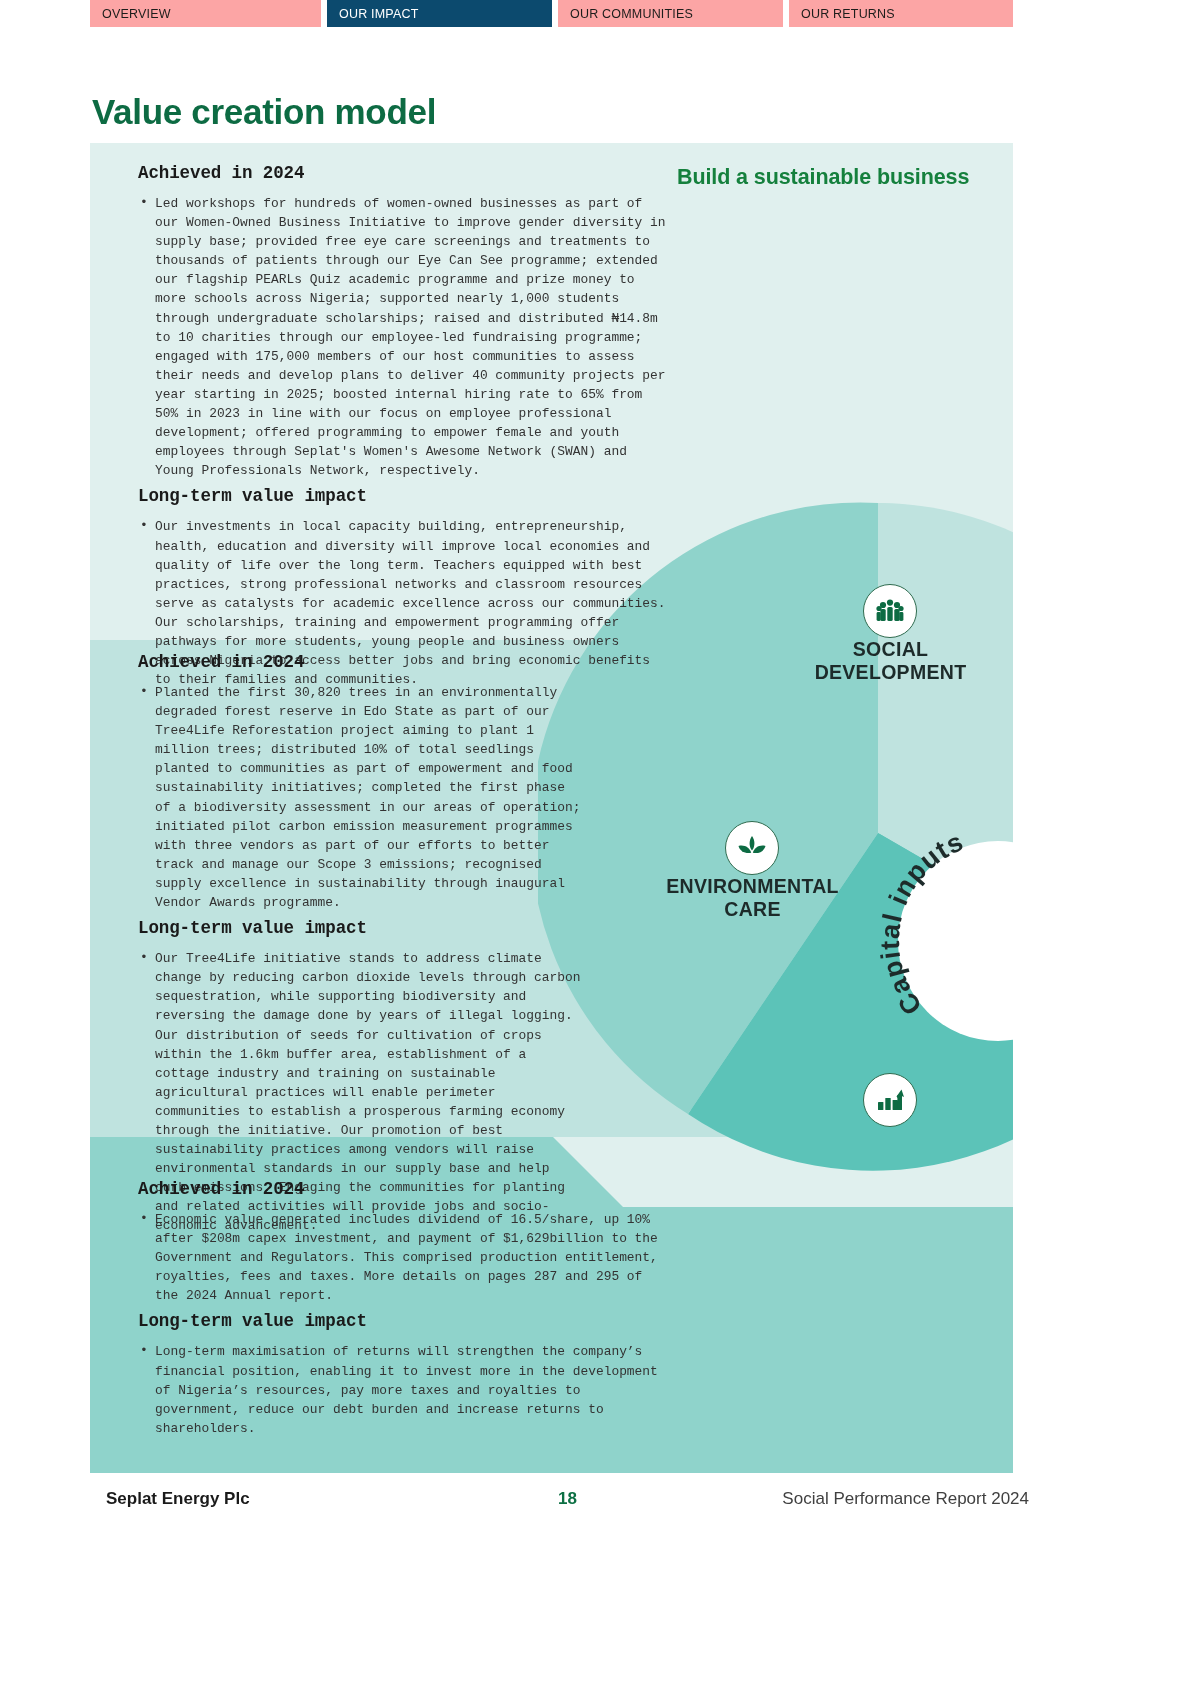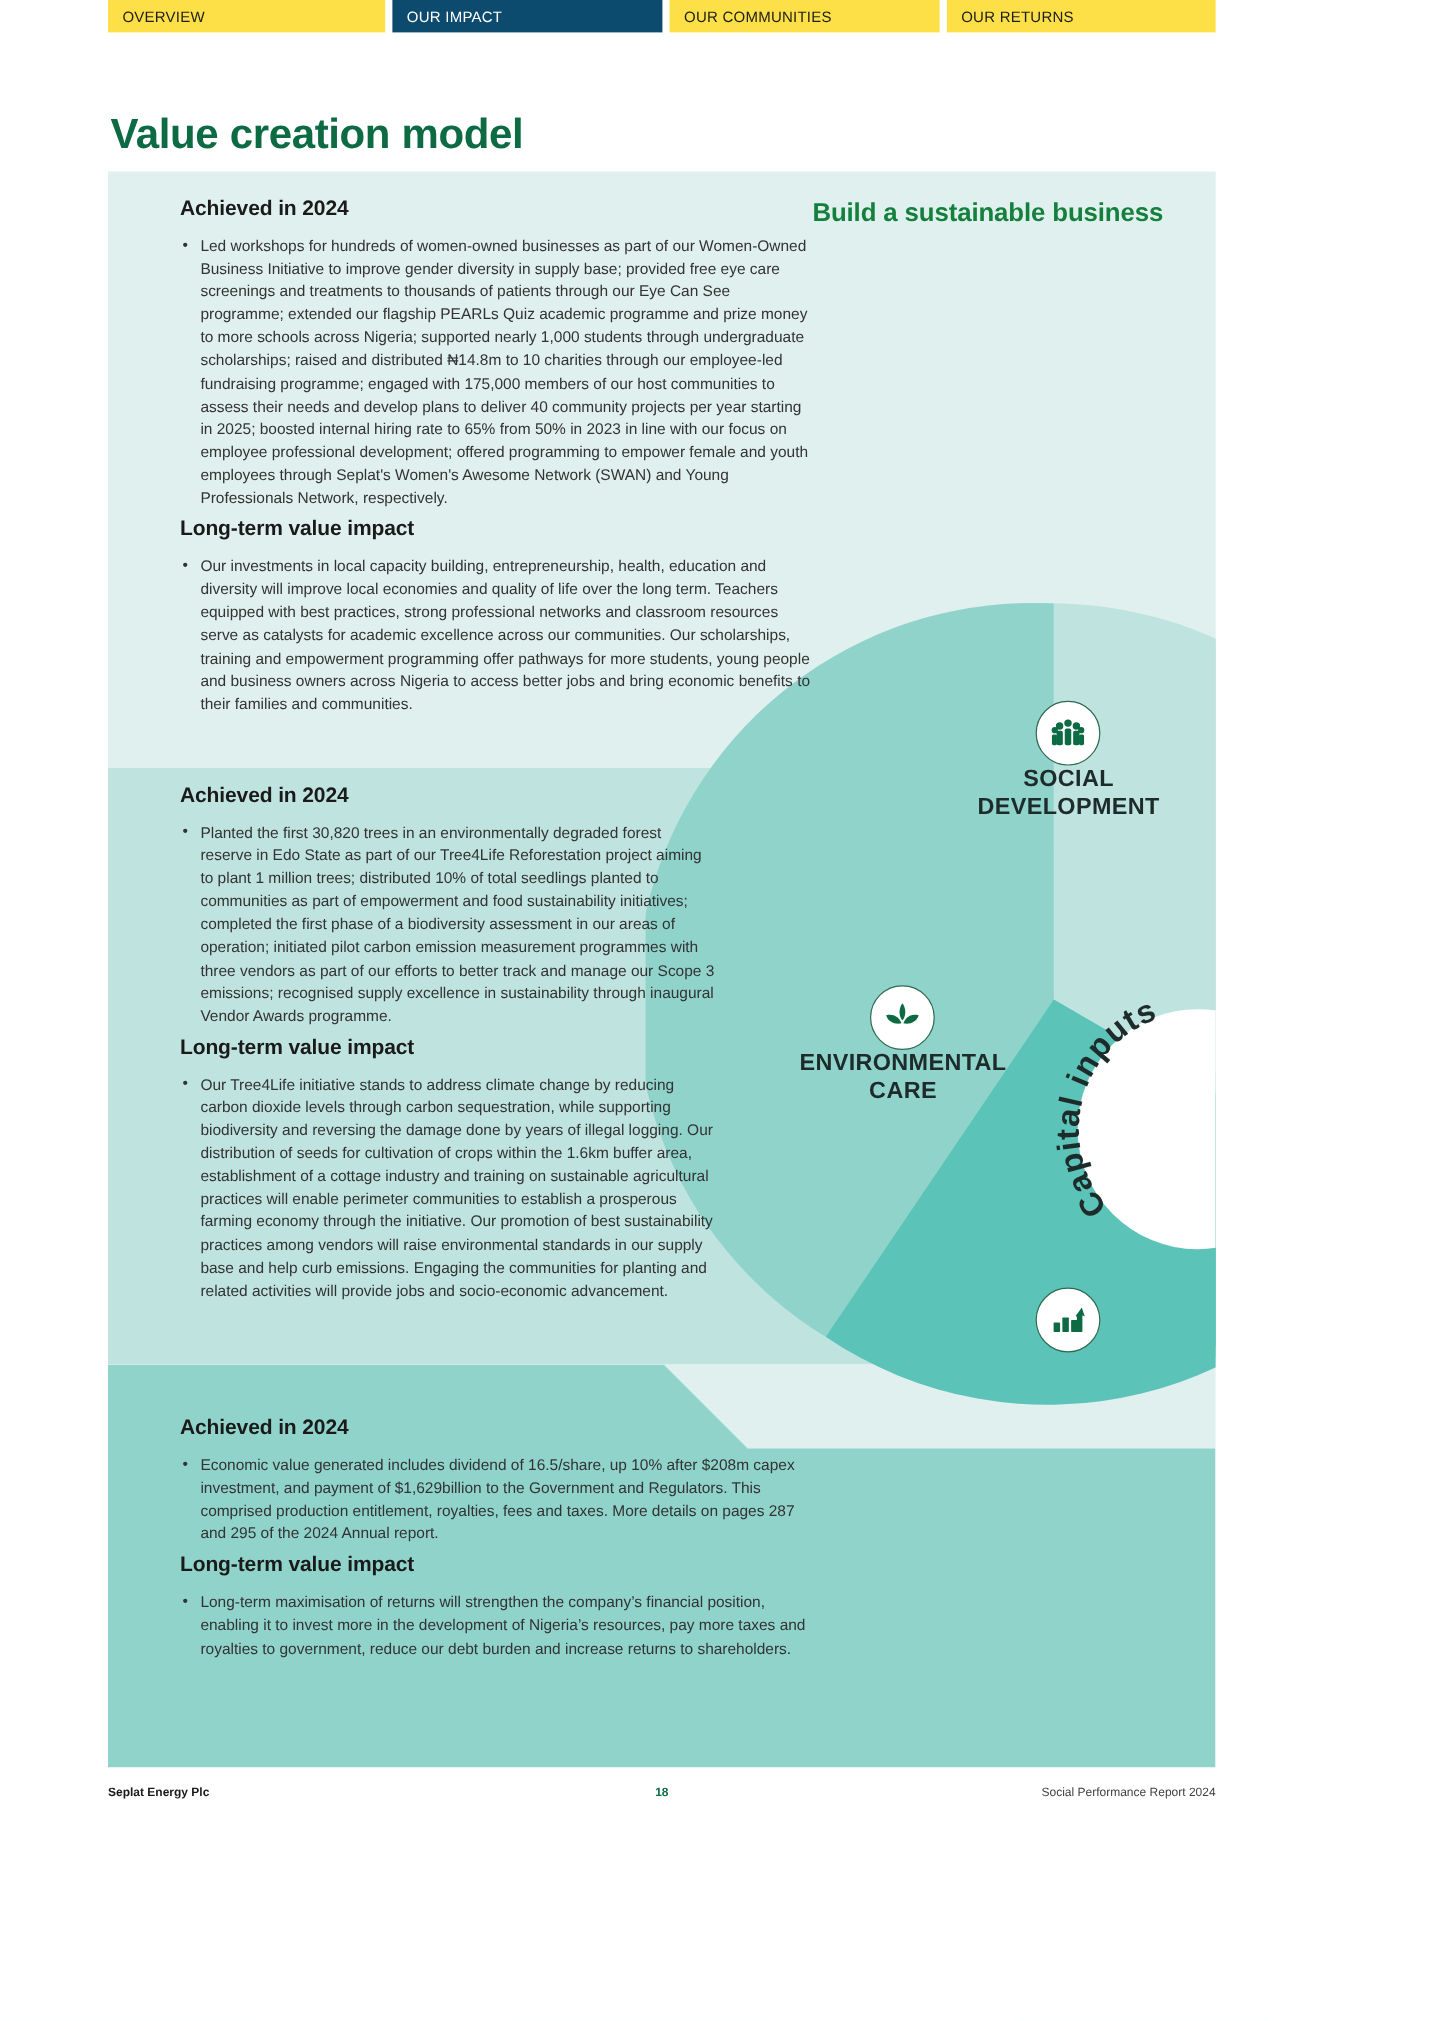--- a/index.html
+++ b/index.html
@@ -21,21 +21,21 @@
     position: absolute;
     left: 90px;
     top: 0px;
     width: 923px;
     height: 27px;
     display: flex;
     gap: 6px;
   }
   .tab {
     height: 27px;
-    background: #fde047;
+    background: #fca5a5;
     color: #1d1d1b;
     font-size: 12.5px;
     letter-spacing: 0.2px;
     display: flex;
     align-items: center;
     padding-left: 12px;
     box-sizing: border-box;
   }
   .tab.w1 { width: 232px; }
   .tab.w2 { width: 226px; }
@@ -146,22 +146,23 @@
     top: 22px;
     font-size: 21.5px;
     font-weight: bold;
     color: #15803d;
     letter-spacing: -0.1px;
   }
 
   
   .block {
     position: absolute;
-    left: 60px;
+    left: 48px;
     width: 540px;
+    font-family: Liberation Mono, monospace;
   }
   .block-1 { top: 20px; }
   .block-2 { top: 509px; }
   .block-3 { top: 1036px; }
 
   .block h3 {
     margin: 0 0 11px 0;
     font-size: 17.5px;
     font-weight: bold;
     color: #1a1a1a;
@@ -187,25 +188,25 @@
     left: 2px;
     top: -1px;
     font-size: 13px;
     color: #333333;
   }
   .narrow li { max-width: 430px; }
 
   
   .footer {
     position: absolute;
-    left: 90px;
+    left: 106px;
     top: 1489px;
     width: 923px;
     height: 24px;
-    font-size: 10px;
+    font-size: 17px;
   }
   .footer-left {
     position: absolute;
     left: 0;
     top: 0;
     font-weight: bold;
     color: #1a1a1a;
   }
   .footer-center {
     position: absolute;

